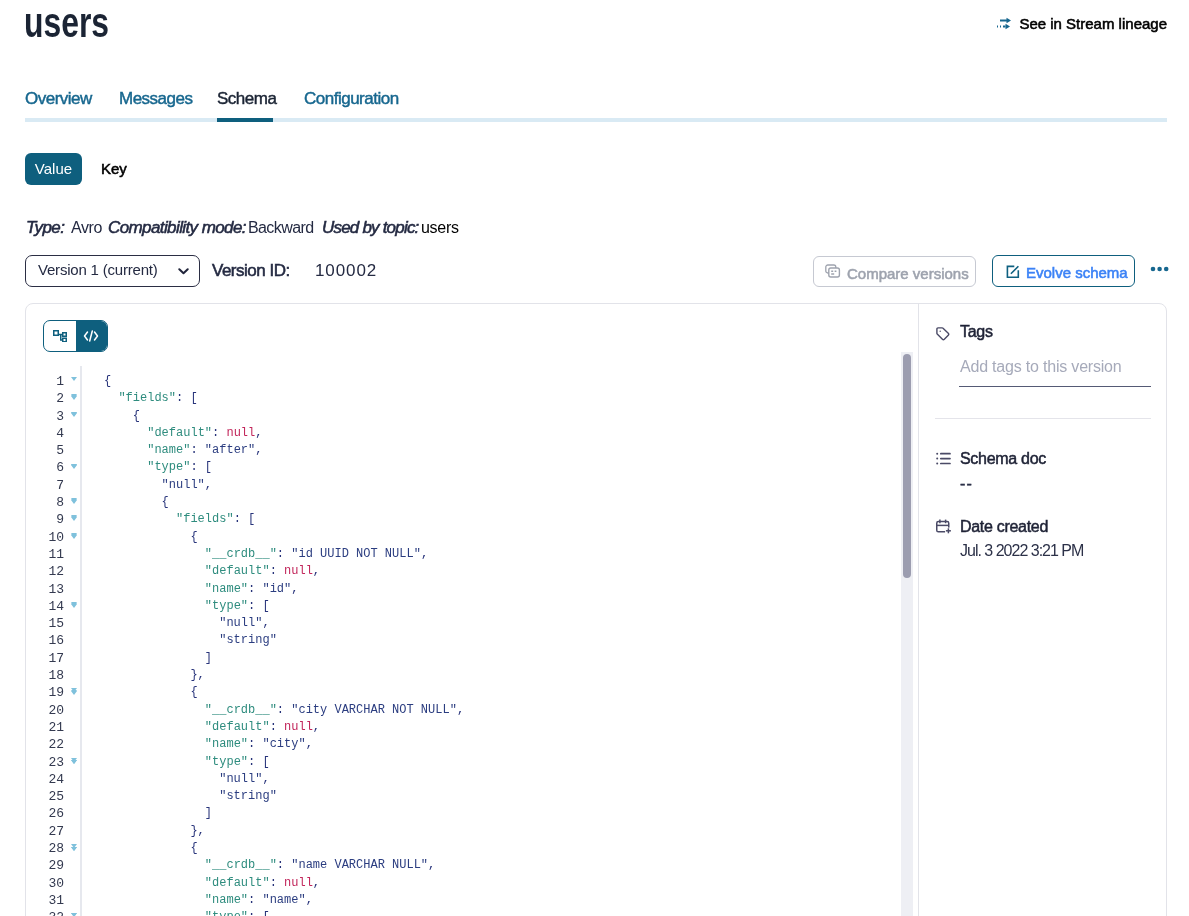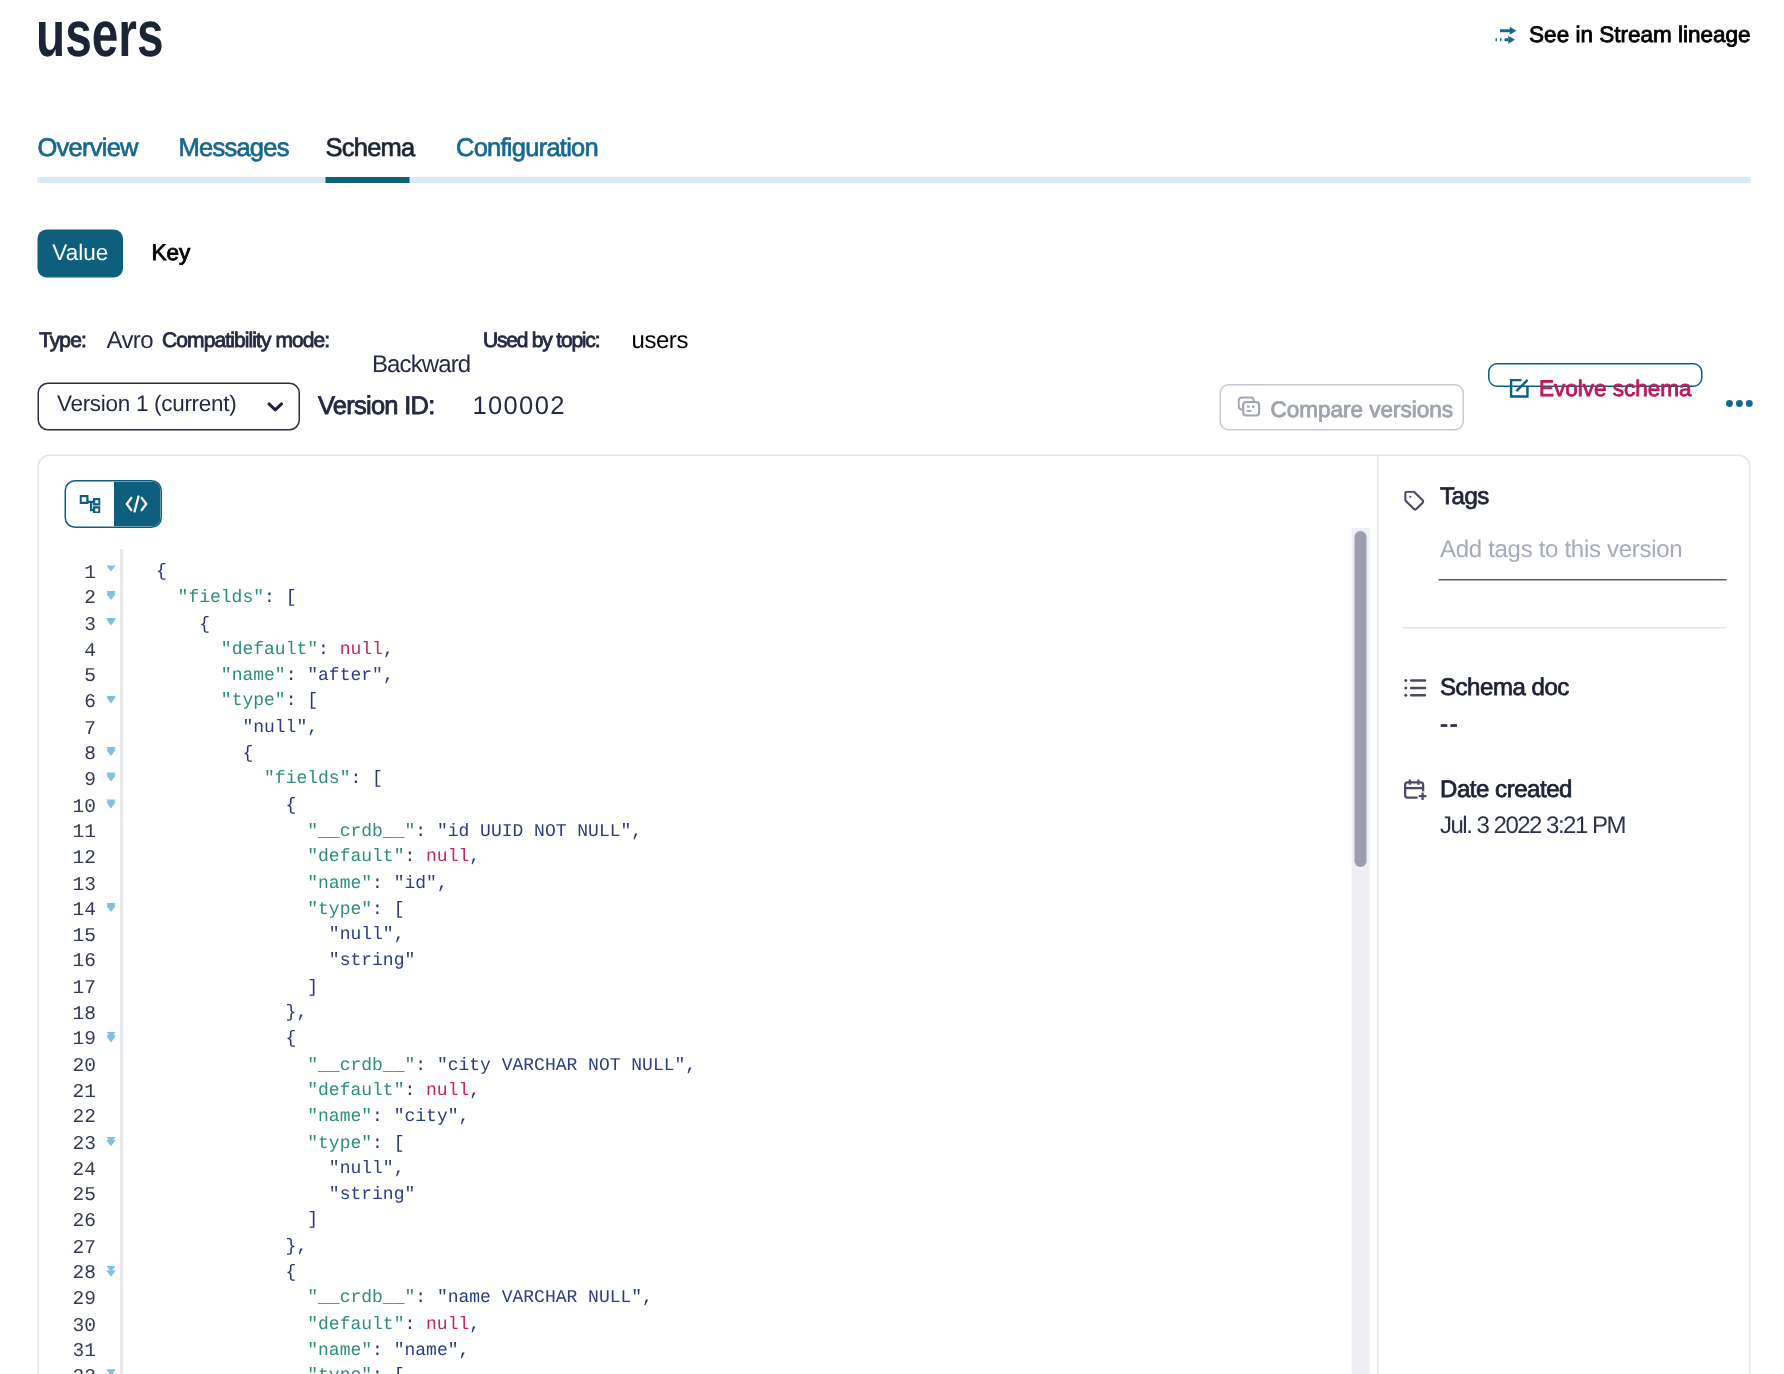--- a/index.html
+++ b/index.html
@@ -11,29 +11,29 @@
 
   
   .tab { position:absolute; top:89px; font-size:17px; line-height:20px; color:#17678f; -webkit-text-stroke:0.45px currentColor; letter-spacing:-0.5px; }
   .tabbar { position:absolute; left:25px; top:118px; width:1142px; height:4px; background:#d9eaf4; }
   .tabseg { position:absolute; left:217px; top:118px; width:56px; height:4px; background:#0e5f7e; }
 
   
   .valbtn { position:absolute; left:25px; top:153px; width:57px; height:32px; background:#0e5f7e; border-radius:6px; color:#fff; font-size:15px; text-align:center; line-height:32px; }
 
   
-  .m17 { position:absolute; top:218px; font-size:14px; letter-spacing:-0.6px; white-space:pre; }
+  .m17 { position:absolute; top:218px; font-size:17px; letter-spacing:-0.6px; white-space:pre;font-style:italic; }
 
   
   .select { position:absolute; left:25px; top:255px; width:175px; height:31.5px; border:1.5px solid #2b2e44; border-radius:7px; font-size:15px; line-height:28.5px; padding-left:12px; color:#242a42; letter-spacing:-0.2px; }
   .schemaid { position:absolute; left:212px; top:261px; font-size:17px; letter-spacing:-0.5px; }
 
   .btn { position:absolute; top:256px; height:31px; border-radius:6px; font-size:15px; background:#fff; }
   .btn-dis { left:813px; width:163px; border:1px solid #c6c9d2; color:#9ea3ae; }
-  .btn-ev { left:992px; width:143px; border:1.5px solid #0e5f7e; color:#be185d; top:242px; height:16px; }
+  .btn-ev { left:992px; width:143px; border:1.5px solid #0e5f7e; color:#3b82f6; top:255px; height:32px; }
 
   
   .panel { position:absolute; left:25px; top:303px; width:1142px; height:640px; border:1px solid #e2e3e9; border-radius:8px 8px 0 0; }
   .vdivider { position:absolute; left:918px; top:304px; width:1px; height:612px; background:#e2e3e9; }
 
   
   .toggle { position:absolute; left:43px; top:320px; width:65px; height:32px; border:1.5px solid #0e5f7e; border-radius:7px; overflow:hidden; display:flex; }
   .toggle .half { width:50%; height:100%; display:flex; align-items:center; justify-content:center; }
   .toggle .on { background:#0e5f7e; }
 
@@ -82,21 +82,21 @@
 <div class="tab" style="left:304px;">Configuration</div>
 <div class="tabbar"></div>
 <div class="tabseg"></div>
 
 <div class="valbtn">Value</div>
 <div class="abs teal sb" style="left:101px;top:160px;font-size:15px;">Key</div>
 
 <div class="m17" style="left:26px;"><span class="sb">Type:</span></div>
 <div class="abs" style="left:71px;top:219px;font-size:16px;letter-spacing:-0.4px;">Avro</div>
 <div class="m17" style="left:108px;"><span class="sb">Compatibility mode:</span></div>
-<div class="abs" style="left:248px;top:219px;font-size:16px;letter-spacing:-0.6px;margin-top:16px;">Backward</div>
+<div class="abs" style="left:248px;top:219px;font-size:16px;letter-spacing:-0.6px;">Backward</div>
 <div class="m17" style="left:322px;letter-spacing:-0.8px;text-align:center;"><span class="sb">Used by topic:</span></div>
 <div class="abs teal" style="left:421px;top:219px;font-size:16px;letter-spacing:-0.3px;">users</div>
 
 <div class="select">Version 1 (current)
   <svg class="abs" style="right:10px;top:12px" width="11" height="7" viewBox="0 0 11 7">
       <path d="M1.3 1.3 L5.5 5.3 L9.7 1.3" fill="none" stroke="#20243a" stroke-width="2" stroke-linecap="round" stroke-linejoin="round"></path>
     </svg>
 </div>
 <div class="schemaid"><span class="sb">Version ID:</span></div>
 <div class="abs" style="left:315px;top:261px;font-size:17px;letter-spacing:0.9px;">100002</div>

